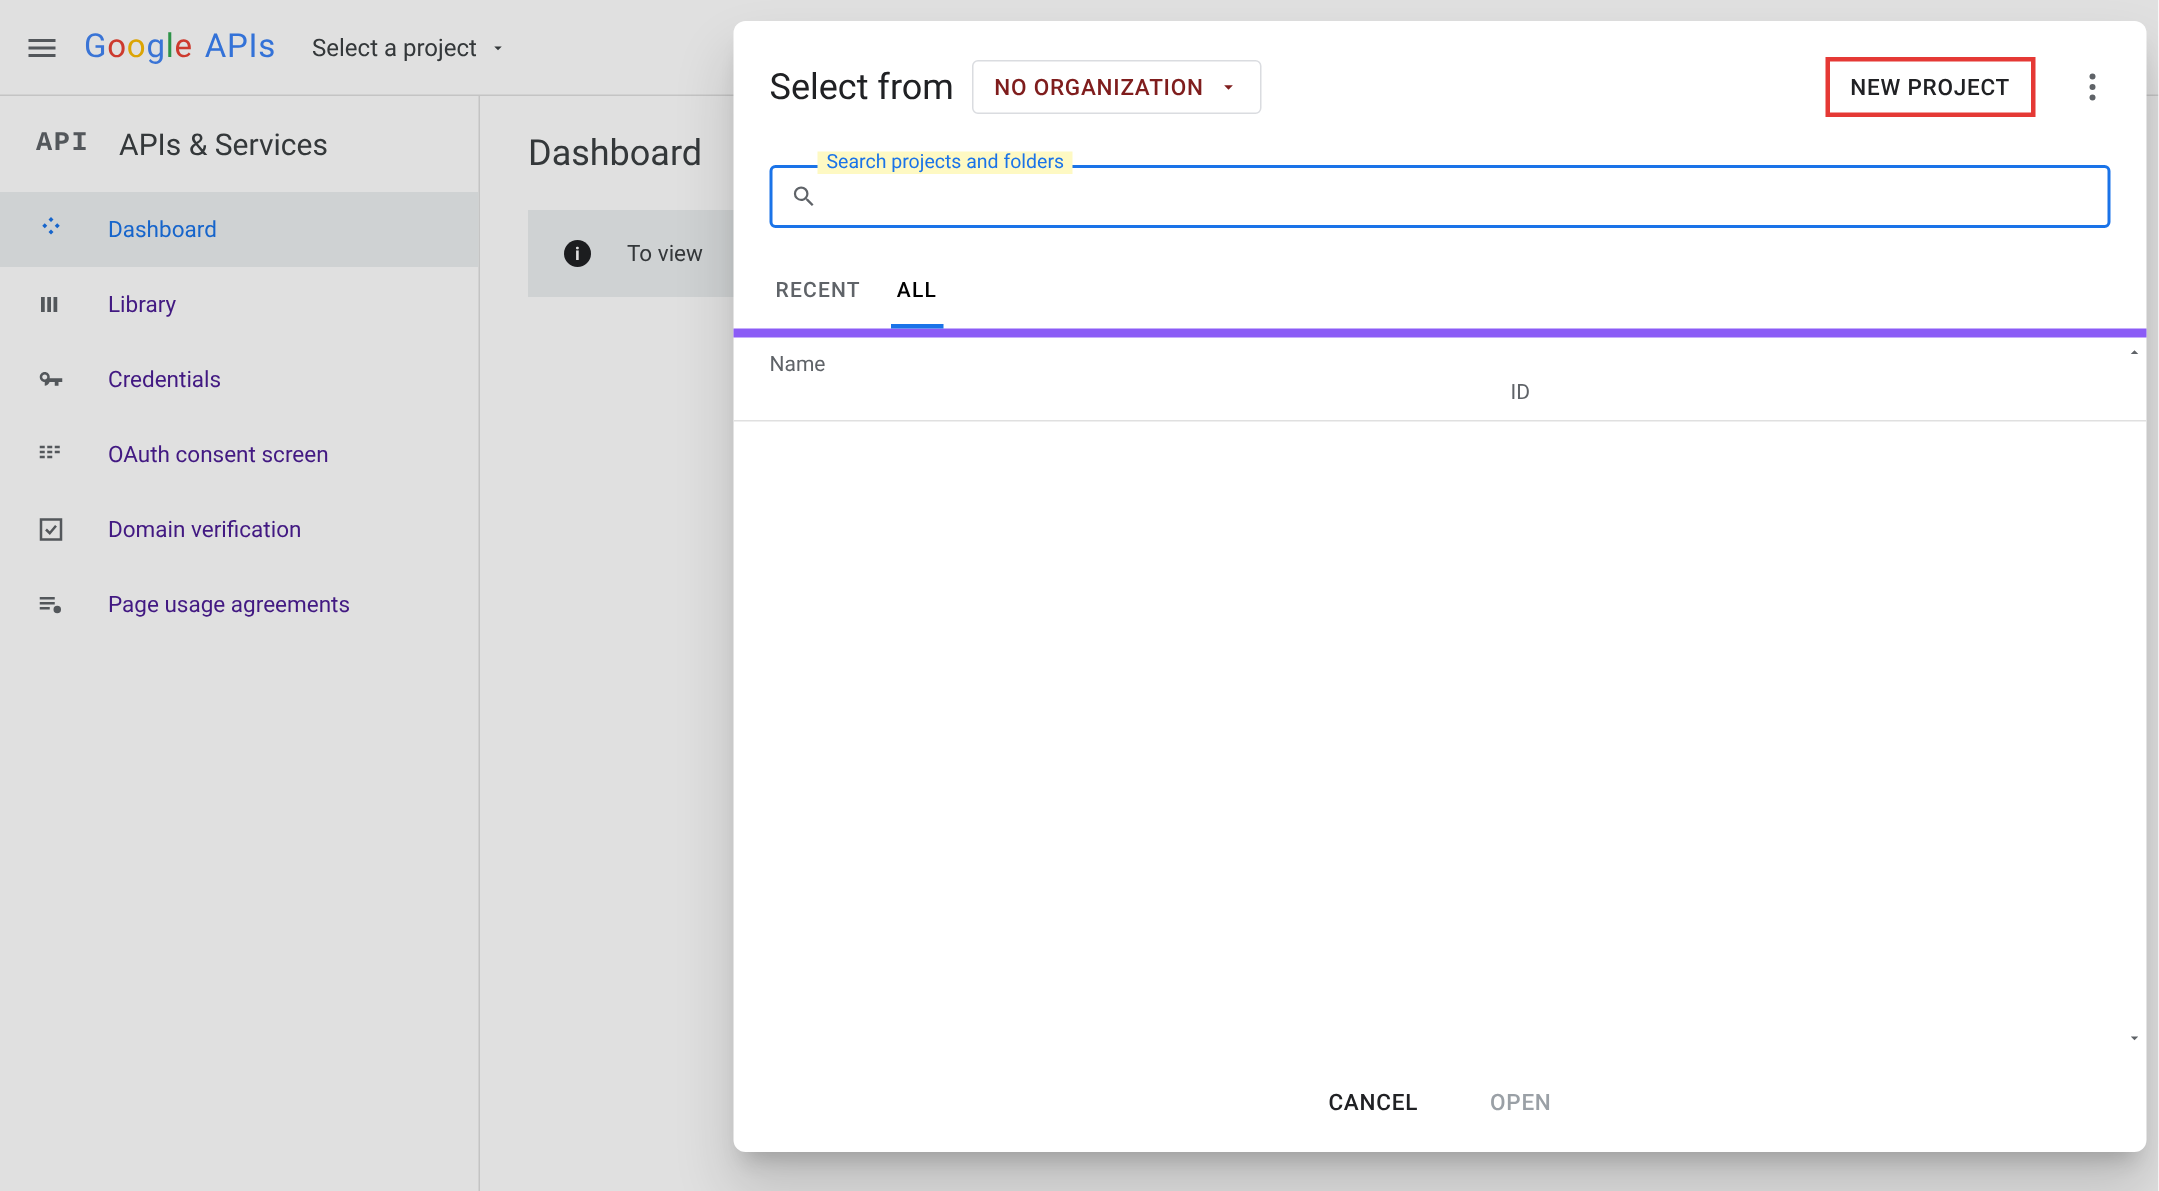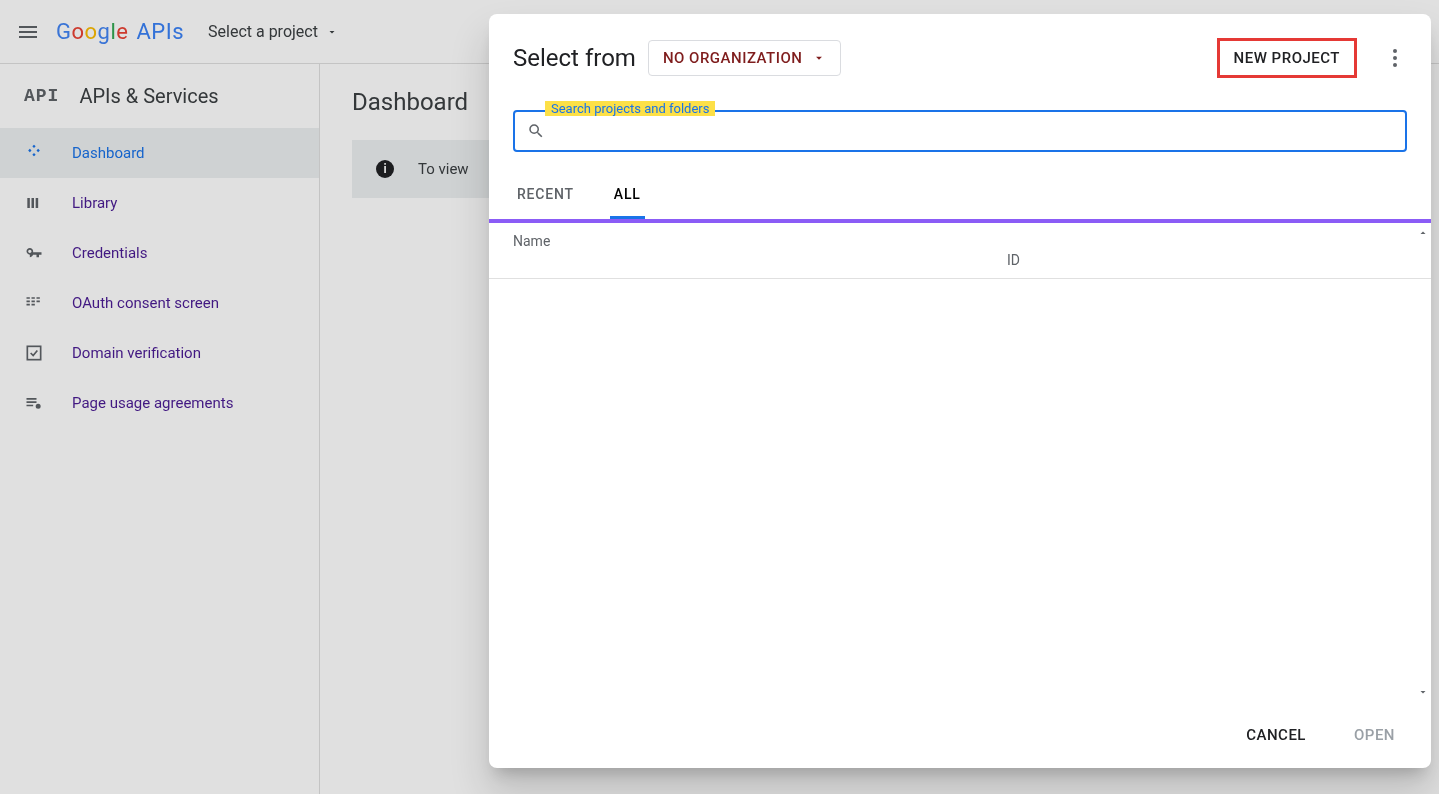--- a/index.html
+++ b/index.html
@@ -218,21 +218,21 @@
     }
     
     .search-wrapper {
       margin: 16px 24px 8px 24px;
       position: relative;
     }
     .search-label {
       position: absolute;
       top: -9px;
       left: 32px;
-      background: #fde047;
+      background: #fef9c3;
       padding: 0 6px;
       color: #1a73e8;
       font-size: 13px;
     }
     .search-box {
       border: 2px solid #1a73e8;
       border-radius: 4px;
       padding: 10px 12px;
       display: flex;
       align-items: center;
@@ -246,22 +246,22 @@
     .search-input {
       border: none;
       outline: none;
       flex: 1;
       font-size: 15px;
     }
     
     .tabs {
       display: flex;
       padding: 0 24px;
-      border-bottom: 4px solid #8b5cf6;
-      gap: 32px;
+      border-bottom: 6px solid #8b5cf6;
+      gap: 16px;
       margin-top: 12px;
     }
     .tab {
       padding: 14px 4px;
       font-size: 14px;
       font-weight: 500;
       letter-spacing: 0.8px;
       cursor: pointer;
       color: #5f6368;
       border-bottom: 3px solid transparent;
@@ -299,21 +299,21 @@
     .table-scrollbar-down {
       position: absolute;
       bottom: 4px;
       right: 2px;
       color: #5f6368;
     }
     
     .modal-footer {
       padding: 16px 24px;
       display: flex;
-      justify-content: flex-end;
+      justify-content: center;
       gap: 24px;
     }
     .footer-btn {
       font-size: 15px;
       font-weight: 500;
       letter-spacing: 0.5px;
       cursor: pointer;
       padding: 8px 12px;
       background: none;
       border: none;

